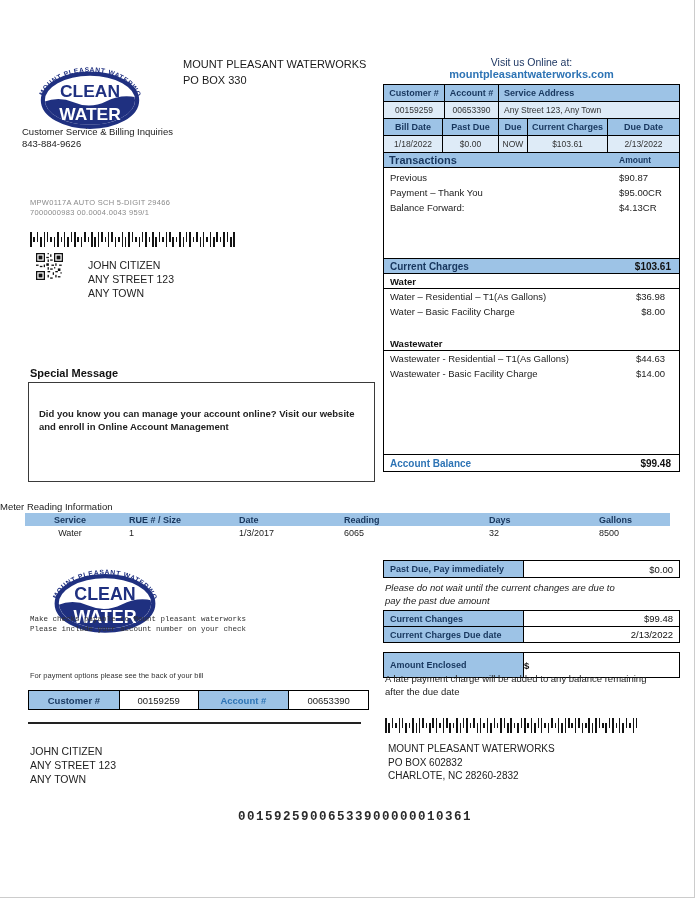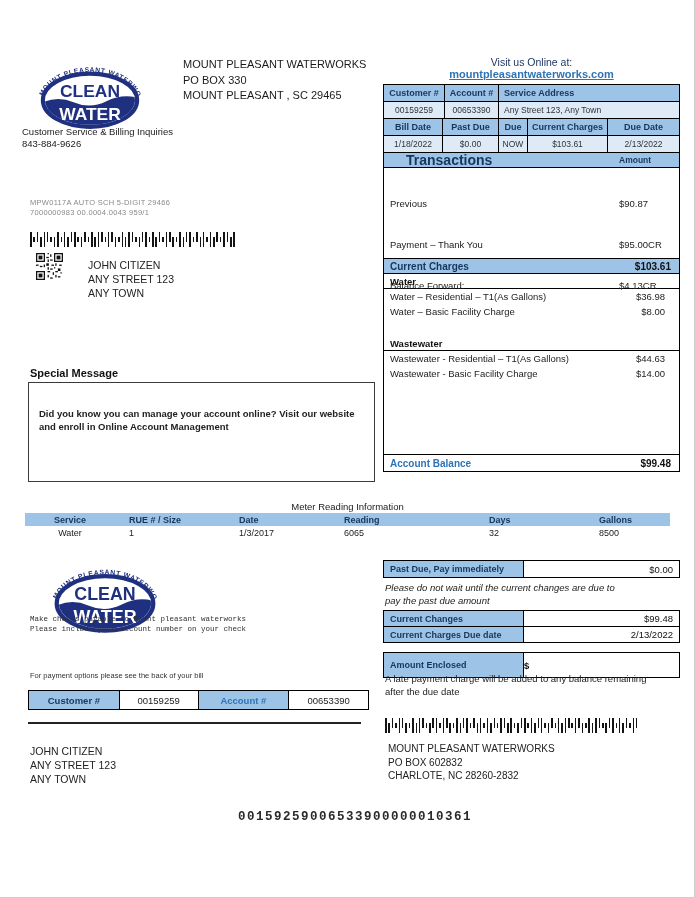--- a/index.html
+++ b/index.html
@@ -7,21 +7,21 @@
   .page { position:relative; width:695px; height:898px; background:#fff; margin:0 auto;
           border-right:1px solid #ccc; border-bottom:1px solid #ccc; overflow:hidden;
           font-family:"Liberation Sans", sans-serif; color:#1a1a1a; }
   .abs { position:absolute; }
 
   
   .sender { left:183px; top:57px; font-size:11px; line-height:15.5px; color:#1a1a1a; }
   .svc { left:22px; top:126px; width:178px; font-size:9.5px; line-height:12px; color:#222; }
   .visit { left:383px; top:56px; width:297px; text-align:center; }
   .visit .l1 { font-size:10.5px; color:#1F3864; }
-  .visit .l2 { font-size:11px; font-weight:bold; color:#2E74B5;text-decoration:underline; }
+  .visit .l2 { font-size:11px; font-weight:bold; color:#2E74B5; }
 
   .mailmeta { left:30px; top:198px; font-size:7.5px; line-height:10px; color:#8a8a8a; letter-spacing:.3px; }
 
   
   .imb { display:flex; align-items:center; height:15px; gap:1.9px; }
   .imb span { width:1.5px; background:#141414; flex:0 0 auto; }
   .imb .F { height:15px; } .imb .T { height:5px; }
   .imb .A { height:10px; align-self:flex-start; }
   .imb .D { height:10px; align-self:flex-end; }
 
@@ -37,41 +37,41 @@
   .row { display:grid; border-bottom:1px solid #000; }
   .g3 { grid-template-columns:61px 54px 1fr; }
   .g5 { grid-template-columns:59px 56px 29px 80px 1fr; }
   .hcell { background:#9DC3E6; color:#17365D; font-weight:bold; font-size:9px;
            display:flex; align-items:center; justify-content:center; border-right:1px solid #000; height:16px; }
   .vcell { background:#DEEBF7; color:#333; font-size:8.5px;
            display:flex; align-items:center; justify-content:center; border-right:1px solid #000; height:16px; }
   .hcell:last-child, .vcell:last-child { border-right:none; }
   .vcell.left { justify-content:flex-start; padding-left:5px; }
   .transhdr { display:flex; background:#9DC3E6; border-bottom:1px solid #000; height:15px; align-items:center; }
-  .transhdr .t1 { width:235px; padding-left:22px; font-size:14px; font-weight:bold; color:#17365D; }
+  .transhdr .t1 { width:235px; padding-left:5px; font-size:11px; font-weight:bold; color:#17365D; }
   .transhdr .t2 { font-size:8.5px; font-weight:bold; color:#17365D; }
   .transarea { height:90px; padding-top:2px; }
-  .titem { display:flex; height:15px; align-items:center; font-size:9.5px; color:#222;margin-top:26px; }
+  .titem { display:flex; height:15px; align-items:center; font-size:9.5px; color:#222; }
   .titem .lb { width:235px; padding-left:6px; }
   .band { display:flex; align-items:center; justify-content:space-between; background:#9DC3E6;
           border-top:1px solid #000; border-bottom:1px solid #000; height:16px; padding:0 8px 0 6px; }
   .band .lb { font-weight:bold; font-size:10px; color:#17365D; }
   .band .am { font-weight:bold; font-size:10px; color:#111; }
   .subhdr { height:15px; display:flex; align-items:center; padding-left:6px; font-weight:bold;
             font-size:9.5px; color:#111; border-bottom:1px solid #000; }
   .citem { display:flex; height:15px; align-items:center; font-size:9.5px; color:#222; }
   .citem .lb { flex:1; padding-left:6px; }
   .citem .am { width:52px; text-align:right; padding-right:14px; } .blank16 { height:17px; } .blank73 { height:73px; }
   .bal { display:flex; align-items:center; justify-content:space-between; border-top:1.5px solid #000;
          height:17px; padding:0 8px 0 6px; }
   .bal .lb { font-weight:bold; font-size:10px; color:#2E74B5; }
   .bal .am { font-weight:bold; font-size:10px; color:#111; }
 
   
-  .meter-title { left:0; top:501px; width:695px; text-align:center; font-size:9.5px; color:#222; }
+  .meter-title { left:0; top:501px; width:695px; text-align:left; font-size:9.5px; color:#222; }
   .meter { left:25px; top:513px; width:645px; }
   .mrow { display:grid; grid-template-columns:90px 110px 105px 145px 110px 85px; }
   .mh { background:#9DC3E6; font-weight:bold; font-size:9px; color:#17365D; height:13px;
         display:flex; align-items:center; padding-left:14px; }
   .mh:first-child { justify-content:center; padding-left:0; }
   .md { font-size:9px; color:#222; height:14px; display:flex; align-items:center; padding-left:14px; background:#fff; }
   .md:first-child { justify-content:center; padding-left:0; }
 
   
   .checks { left:30px; top:614px; font-size:7.5px; line-height:10px; color:#333;font-family:Liberation Mono, monospace; }
@@ -119,21 +119,20 @@
         <ellipse cx="60" cy="49" rx="44" ry="24"></ellipse>
       </clipPath>
     <path clip-path="url(#clip1)" fill="#1F3080" d="M12,52 Q28,44 44,51 T76,50 T108,47 L110,80 L10,80 Z"></path>
     <text x="60" y="46" text-anchor="middle" font-size="17" font-weight="bold" fill="#1F3080">CLEAN</text>
     <text x="60" y="68" text-anchor="middle" font-size="17" font-weight="bold" fill="#ffffff">WATER</text>
   </svg>
 
   <div class="abs sender">
     <div>MOUNT PLEASANT WATERWORKS</div>
     <div>PO BOX 330</div>
-    <div>MOUNT PLEASANT , SC 29465</div>
   </div>
 
   <div class="abs svc">
     <div>Customer Service &amp; Billing Inquiries</div>
     <div>843-884-9626</div>
   </div>
 
   <div class="abs visit">
     <div class="l1">Visit us Online at:</div>
     <div class="l2">mountpleasantwaterworks.com</div>

